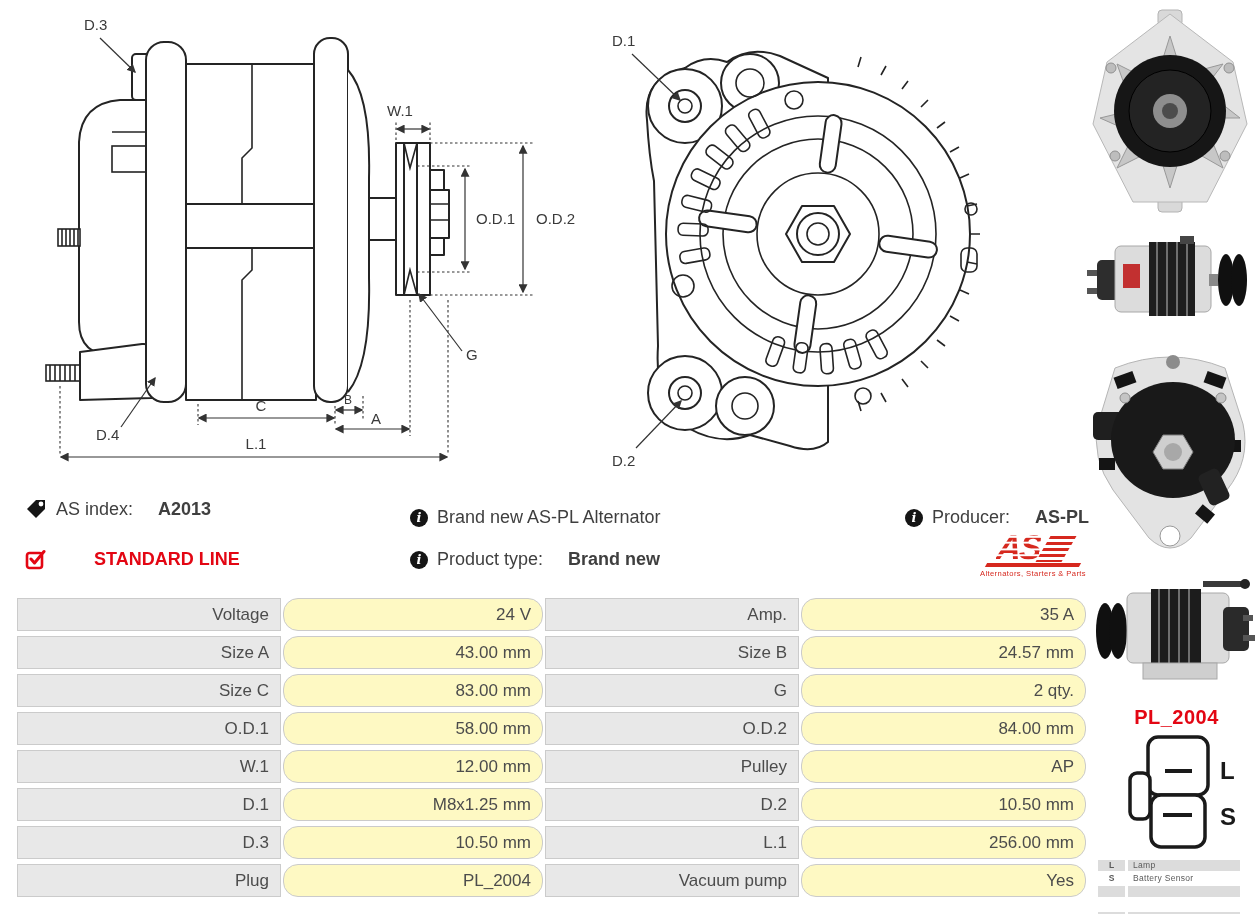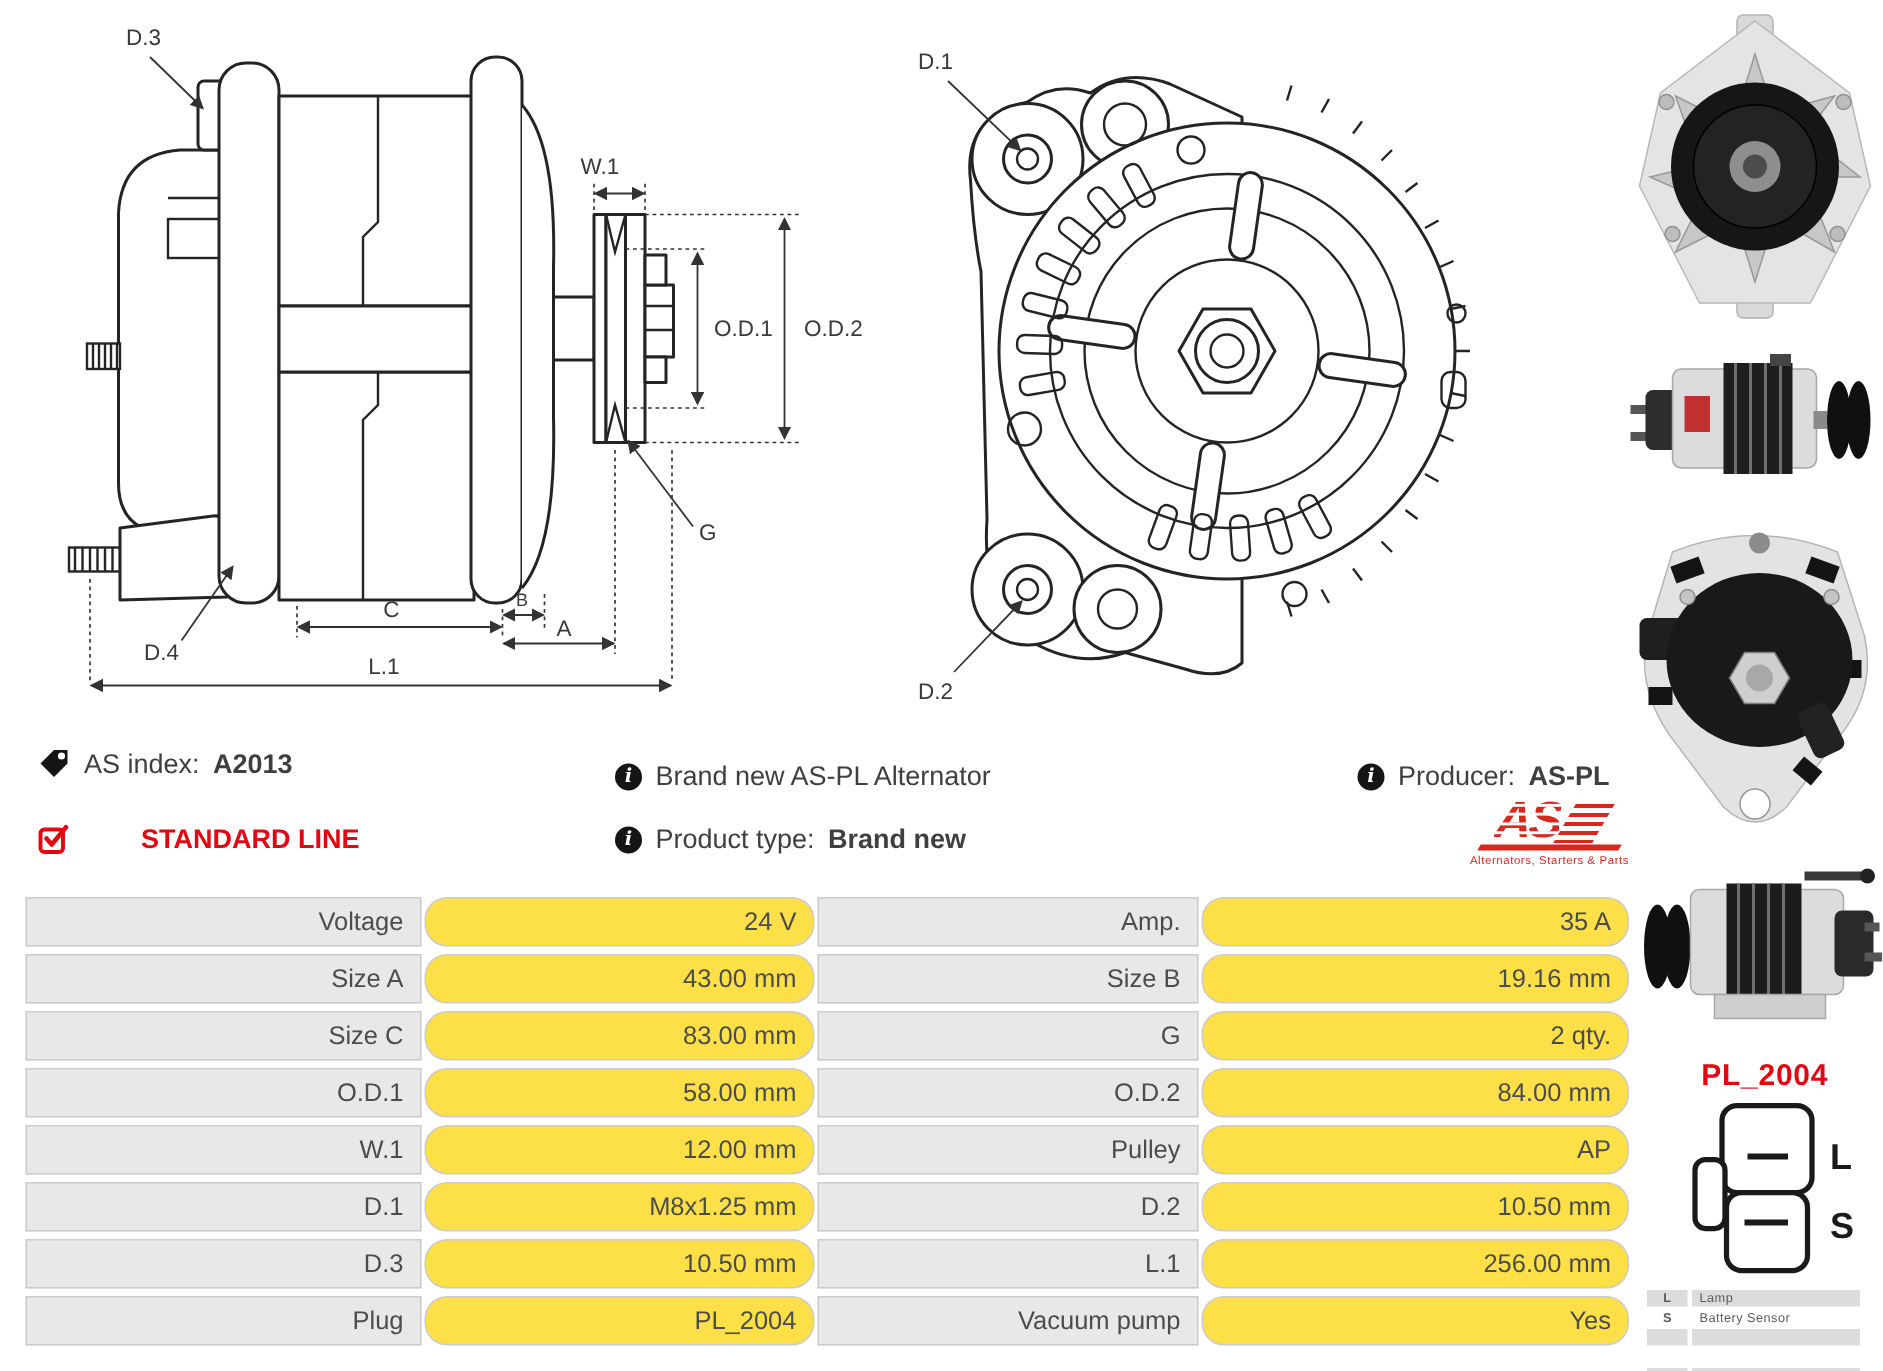--- a/index.html
+++ b/index.html
@@ -17,21 +17,21 @@
 
   #side-svg{position:absolute;left:18px;top:8px;}
   #front-svg{position:absolute;left:598px;top:16px;}
 
   
   #photos{position:absolute;left:1085px;top:6px;width:170px;display:flex;flex-direction:column;gap:12px;}
   #photos svg{display:block;}
 
   
   .info-item{position:absolute;display:flex;align-items:center;gap:9px;font-size:18px;white-space:nowrap;}
-  .info-item b{margin-left:0;}
+  .info-item b{margin-left:16px;}
   .info-icon{width:18px;height:18px;border-radius:50%;background:#151515;color:#fff;
              display:inline-flex;align-items:center;justify-content:center;flex:0 0 18px;
              font-family:"DejaVu Serif",serif;font-weight:bold;font-style:italic;font-size:13px;line-height:1;}
   .std-line{color:#e30613;font-weight:bold;font-size:18px;}
 
   
   #as-logo{position:absolute;left:978px;top:532px;width:110px;text-align:center;}
   .logo-row{display:flex;align-items:flex-end;justify-content:center;gap:3px;}
   .logo-as{color:#d6281e;font-weight:bold;font-style:italic;font-size:34px;line-height:30px;
            letter-spacing:-2px;transform:skewX(-6deg);
@@ -42,21 +42,21 @@
   .logo-bar{height:4px;background:#d6281e;margin:1px 8px 2px 8px;transform:skewX(-30deg);}
   .logo-tagline{color:#d6281e;font-size:7.6px;letter-spacing:.4px;white-space:nowrap;}
 
   
   #spec-rows{position:absolute;left:17px;top:598px;width:1071px;
              display:grid;grid-template-columns:264px 260px 254px 285px;
              column-gap:2px;row-gap:5px;}
   #spec-rows .cell{height:31px;line-height:31px;border:1px solid #cbcbcb;
                    font-size:17px;color:#4c4c4c;text-align:right;padding-right:11px;overflow:hidden;}
   #spec-rows .lbl{background:#e8e8e8;text-align:right;}
-  #spec-rows .val{background:#fde047;border-radius:15px;}
+  #spec-rows .val{background:#fef9c3;border-radius:15px;}
 
   
   #plug-panel{position:absolute;left:1098px;top:706px;width:157px;}
   #plug-title{color:#e30613;font-weight:bold;font-size:20px;text-align:center;letter-spacing:.5px;}
   #plug-svg{display:block;margin:4px auto 0 auto;}
   #plug-legend{margin-top:9px;display:grid;grid-template-columns:27px 112px;column-gap:3px;row-gap:2px;}
   #plug-legend .lcell{height:11px;line-height:11px;font-size:8.5px;color:#5a5a5a;}
   #plug-legend .lkey{text-align:center;font-weight:bold;}
   #plug-legend .ldesc{padding-left:5px;letter-spacing:.3px;}
   #plug-legend .shade{background:#dcdcdc;}
@@ -332,21 +332,21 @@
   </div>
 
   <div id="spec-rows">
       <div class="cell lbl">Voltage</div>
       <div class="cell val">24 V</div>
       <div class="cell lbl">Amp.</div>
       <div class="cell val">35 A</div>
       <div class="cell lbl">Size A</div>
       <div class="cell val">43.00 mm</div>
       <div class="cell lbl">Size B</div>
-      <div class="cell val">19.16 mm</div>
+      <div class="cell val">24.57 mm</div>
       <div class="cell lbl">Size C</div>
       <div class="cell val">83.00 mm</div>
       <div class="cell lbl">G</div>
       <div class="cell val">2 qty.</div>
       <div class="cell lbl">O.D.1</div>
       <div class="cell val">58.00 mm</div>
       <div class="cell lbl">O.D.2</div>
       <div class="cell val">84.00 mm</div>
       <div class="cell lbl">W.1</div>
       <div class="cell val">12.00 mm</div>

